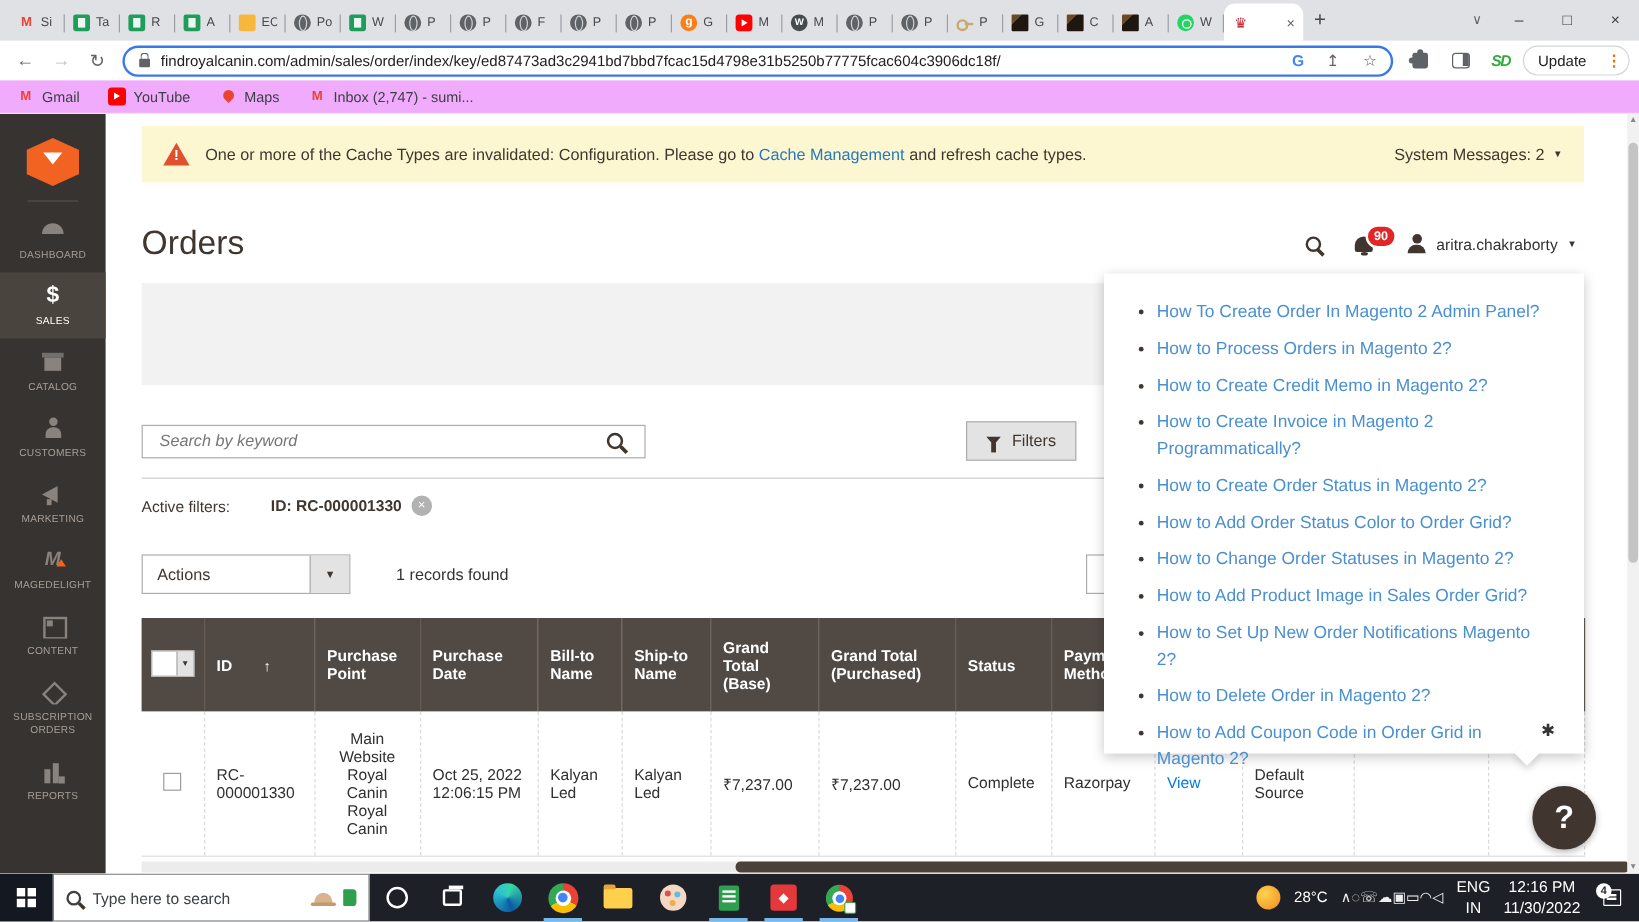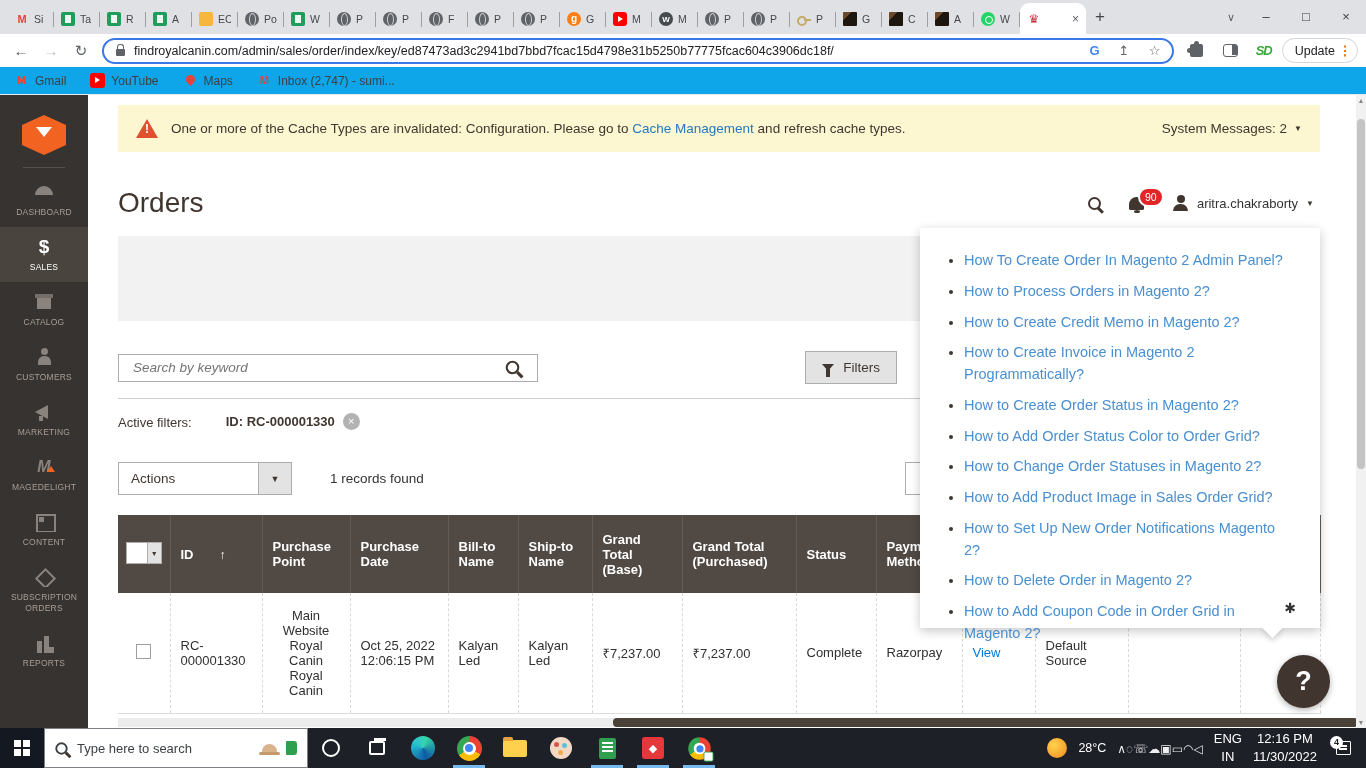--- a/index.html
+++ b/index.html
@@ -49,25 +49,25 @@
   .ic-lock::before{content:"";position:absolute;top:-5px;left:1px;width:5px;height:5px;border:1.5px solid #5f6368;border-bottom:none;border-radius:3px 3px 0 0}
   .url{flex:1;font-size:12.5px;color:#202124;white-space:nowrap;overflow:hidden}
   .gicon{color:#4285f4;font-weight:800;font-size:13px;width:18px;text-align:center}
   .tb-glyph{color:#5f6368;font-size:13px;width:22px;text-align:center;cursor:pointer}
   .ic-puzzle{width:13px;height:13px;background:#5f6368;border-radius:2px;position:relative;margin:0 8px;flex:none;cursor:pointer}
   .ic-puzzle::before{content:"";position:absolute;top:-3px;left:4px;width:5px;height:5px;background:#5f6368;border-radius:50%}
   .ic-puzzle::after{content:"";position:absolute;left:-3px;top:4px;width:5px;height:5px;background:#5f6368;border-radius:50%}
   .ic-split{width:15px;height:13px;border:1.5px solid #5f6368;border-radius:3px;position:relative;margin:0 8px;flex:none;cursor:pointer}
   .ic-split::after{content:"";position:absolute;right:0;top:0;width:5px;height:10px;background:#5f6368}
   .sdicon{color:#37a93c;font-weight:800;font-style:italic;font-size:13px;letter-spacing:-1px;margin:0 6px;cursor:pointer}
-  .updatebtn{height:25px;border:1px solid #d2d5d9;border-radius:13px;display:flex;align-items:center;padding:0 5px 0 12px;gap:3px;font-size:12.5px;color:#202124;cursor:pointer}
+  .updatebtn{height:25px;border:1px solid #d2d5d9;border-radius:13px;display:flex;align-items:center;padding:0 5px 0 12px;gap:16px;font-size:12.5px;color:#202124;cursor:pointer}
   .dots{color:#e8710a;font-size:13px;width:14px;text-align:center;font-weight:700}
 
   
-  .bookmarks{height:28px;background:#0ea5e9;display:flex;align-items:center;padding-left:14px;gap:24px;border-bottom:1px solid #e8eaed}
+  .bookmarks{height:28px;background:#f0abfc;display:flex;align-items:center;padding-left:14px;gap:24px;border-bottom:1px solid #e8eaed}
   .bm{display:flex;align-items:center;gap:6px;font-size:12px;color:#3c4043;cursor:pointer}
   .bm .fav{width:15px;height:15px}
 
   
   .page{position:relative;height:633px;background:#fff;overflow:hidden}
 
   
   .sidenav{position:absolute;left:0;top:0;width:88px;height:100%;background:#373330;z-index:10}
   .mlogo{margin:20px auto 12px;width:44px;height:40px;background:#f26322;clip-path:polygon(50% 0,100% 25%,100% 75%,50% 100%,0 75%,0 25%);position:relative;cursor:pointer}
   .mlogo::before{content:"";position:absolute;left:14px;top:12px;border-left:8px solid transparent;border-right:8px solid transparent;border-top:10px solid #fff}
@@ -105,21 +105,21 @@
   .caret-sm{font-size:8px;color:#41362f}
 
   .titlerow{margin-top:30px;display:flex;align-items:center;height:42px}
   .pagetitle{font-size:28px;font-weight:400;color:#41362f;margin:0}
   .hdricons{margin-left:auto;display:flex;align-items:center;gap:28px;margin-right:6px}
   .ic-search{width:13px;height:13px;border:2px solid #41362f;border-radius:50%;position:relative;display:inline-block;cursor:pointer}
   .ic-search::after{content:"";position:absolute;width:2.5px;height:7px;background:#41362f;transform:rotate(-45deg);bottom:-6px;right:-3px}
   .bellwrap{position:relative;cursor:pointer}
   .ic-bell{display:block;width:15px;height:13px;background:#41362f;border-radius:8px 8px 2px 2px}
   .ic-bell::after{content:"";position:absolute;left:5px;bottom:-3px;width:6px;height:3px;background:#41362f;border-radius:50%}
-  .badge{position:absolute;top:-10px;left:9px;background:#e22626;color:#fff;border-radius:10px;font-size:10.5px;font-weight:400;padding:2px 5px;border:2px solid #fff}
+  .badge{position:absolute;top:-10px;left:9px;background:#e22626;color:#fff;border-radius:10px;font-size:10.5px;font-weight:700;padding:2px 5px;border:2px solid #fff}
   .usermenu{display:flex;align-items:center;gap:8px;font-size:13px;color:#333;cursor:pointer}
   .ic-user{width:17px;height:16px;position:relative;overflow:hidden;display:inline-block}
   .ic-user::before{content:"";position:absolute;left:5px;top:0;width:8px;height:8px;background:#41362f;border-radius:50%}
   .ic-user::after{content:"";position:absolute;left:1px;top:9px;width:15px;height:8px;background:#41362f;border-radius:7px 7px 0 0}
 
   .graystrip{margin-top:12px;height:85px;background:#f2f2f2}
 
   .searchrow{margin-top:30px;display:flex;align-items:center}
   .kwsearch{width:420px;height:28px;border:1px solid #adadad;display:flex;align-items:center;padding:0 12px;background:#fff}
   .kwsearch input{border:0;outline:0;flex:1;font-style:italic;font-size:13.5px;color:#777;font-family:inherit;background:transparent}

